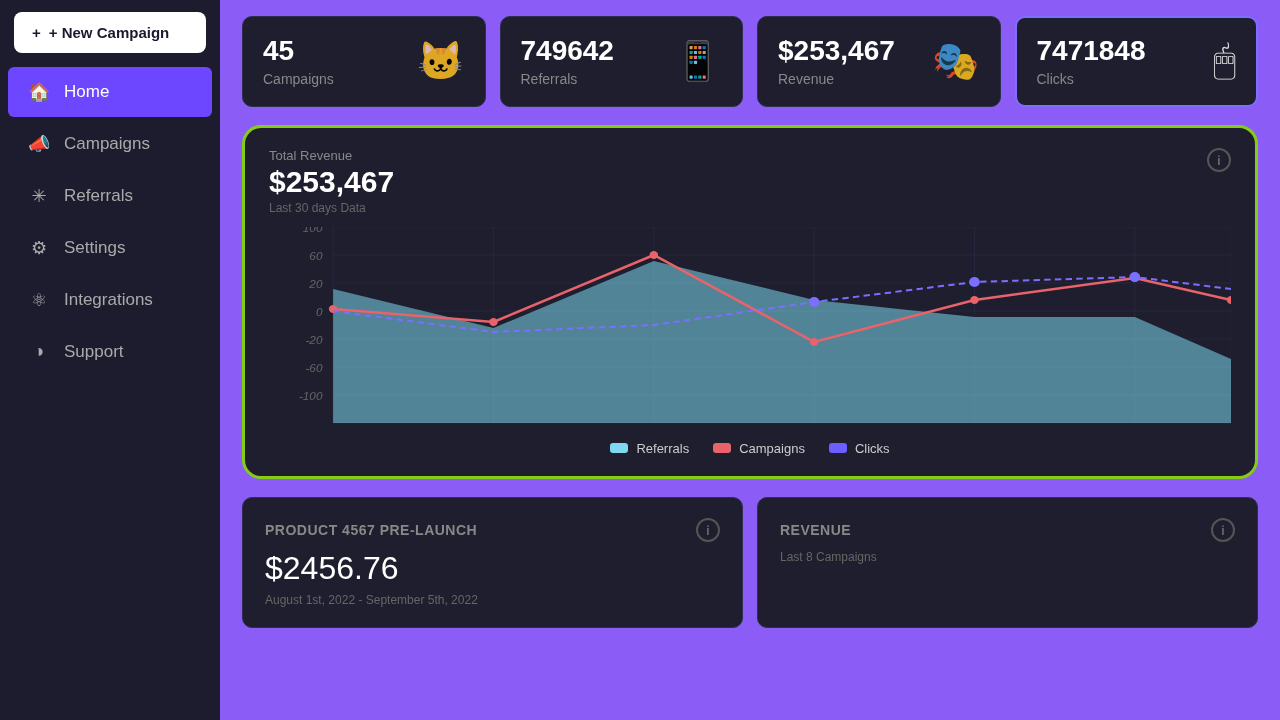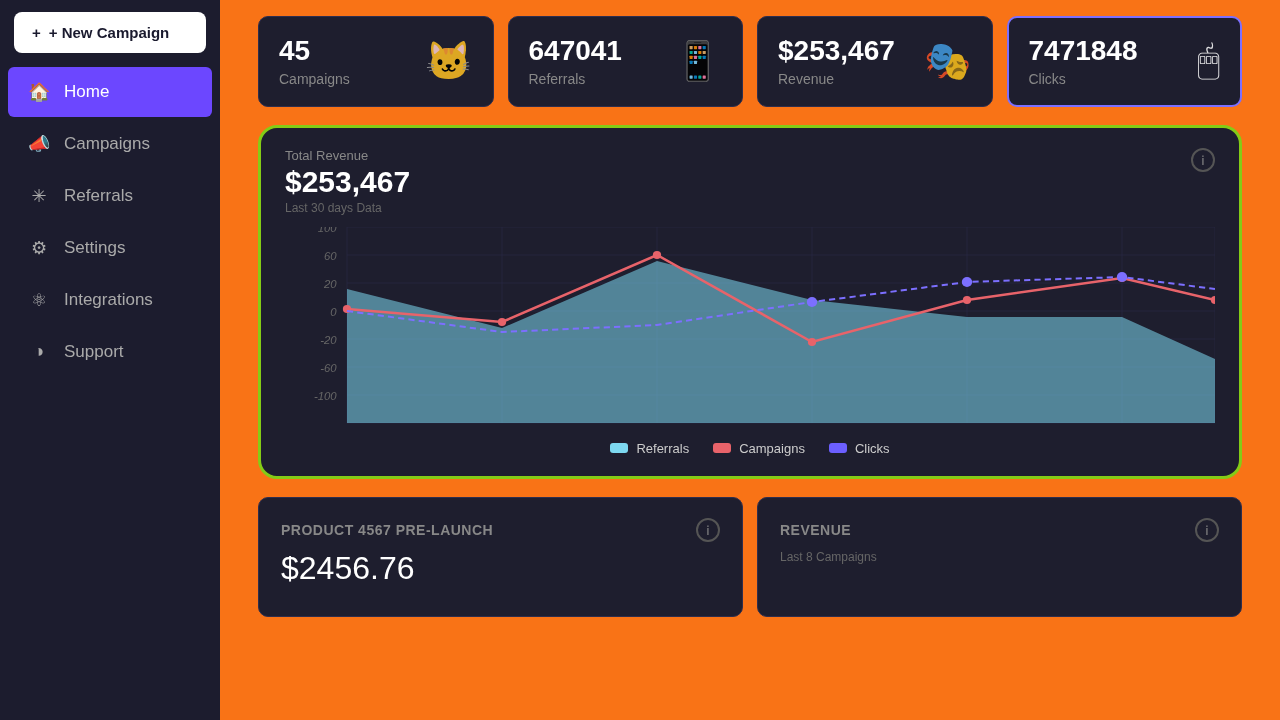--- a/index.html
+++ b/index.html
@@ -51,23 +51,23 @@
     }
     .nav-item.active {
       background: #6c47ff;
       color: #fff;
     }
     .nav-icon { font-size: 18px; width: 22px; text-align: center; }
 
     
     #main {
       flex: 1;
-      background: #f97316;
+      background: #8b5cf6;
       overflow-y: auto;
-      padding: 16px 38px;
+      padding: 16px 22px;
     }
 
     
     .stat-cards {
       display: grid;
       grid-template-columns: repeat(4, 1fr);
       gap: 14px;
       margin-bottom: 18px;
     }
     .stat-card {
@@ -229,21 +229,21 @@
   <div class="stat-cards" id="stat-cards">
       <div class="stat-card">
       <div class="stat-card-text">
         <div class="stat-value">45</div>
         <div class="stat-label">Campaigns</div>
       </div>
       <div class="stat-icon">🐱</div>
     </div>
       <div class="stat-card">
       <div class="stat-card-text">
-        <div class="stat-value">647041</div>
+        <div class="stat-value">749642</div>
         <div class="stat-label">Referrals</div>
       </div>
       <div class="stat-icon">📱</div>
     </div>
       <div class="stat-card">
       <div class="stat-card-text">
         <div class="stat-value">$253,467</div>
         <div class="stat-label">Revenue</div>
       </div>
       <div class="stat-icon">🎭</div>
@@ -338,20 +338,21 @@
       </div>
   </div>
 
   <div class="bottom-cards" id="bottom-cards">
       <div class="bottom-card">
       <div class="bottom-card-header">
         <span class="bottom-card-label">Product 4567 Pre-Launch</span>
         <div class="info-icon">ℹ</div>
       </div>
       <div class="bottom-card-value">$2456.76</div>
+      <div class="bottom-card-sub">August 1st, 2022 - September 5th, 2022</div>
     </div>
       <div class="bottom-card">
       <div class="bottom-card-header">
         <span class="bottom-card-label">REVENUE</span>
         <div class="info-icon">ℹ</div>
       </div>
       <div class="bottom-card-sub">Last 8 Campaigns</div>
     </div>
     </div>
 

